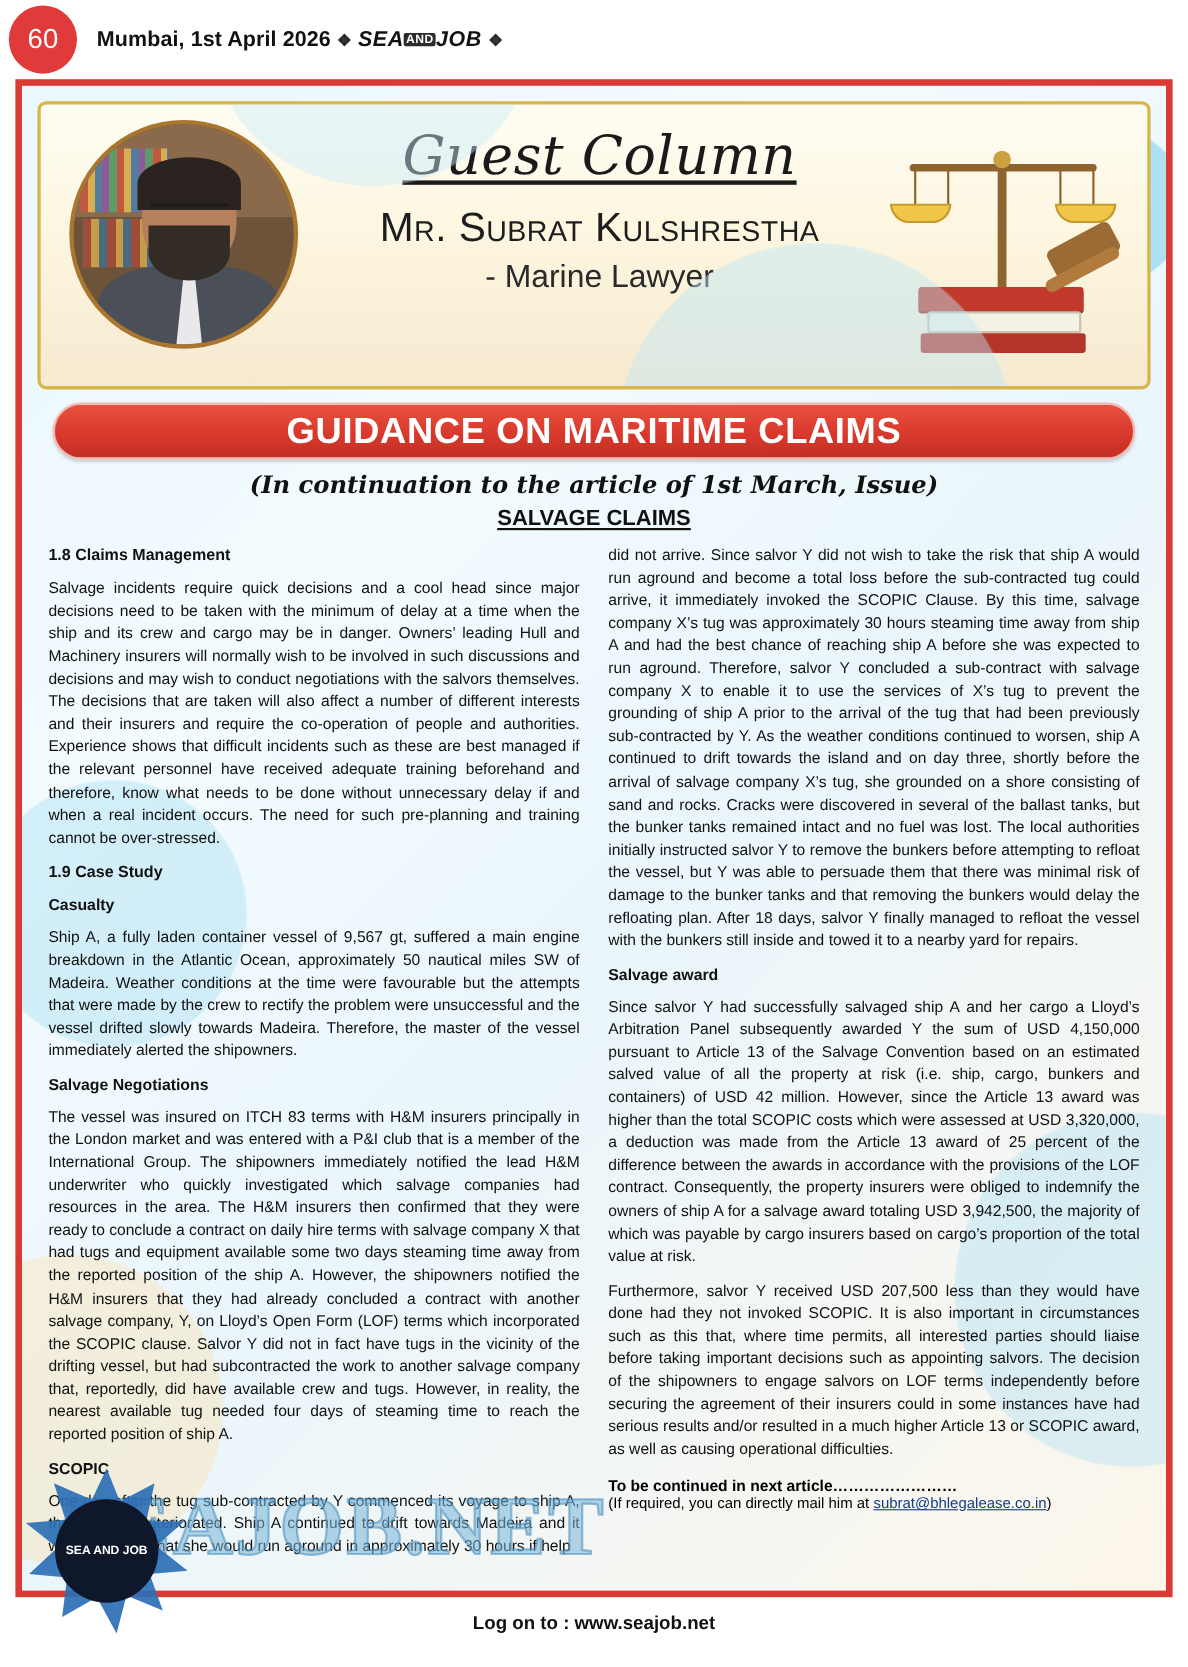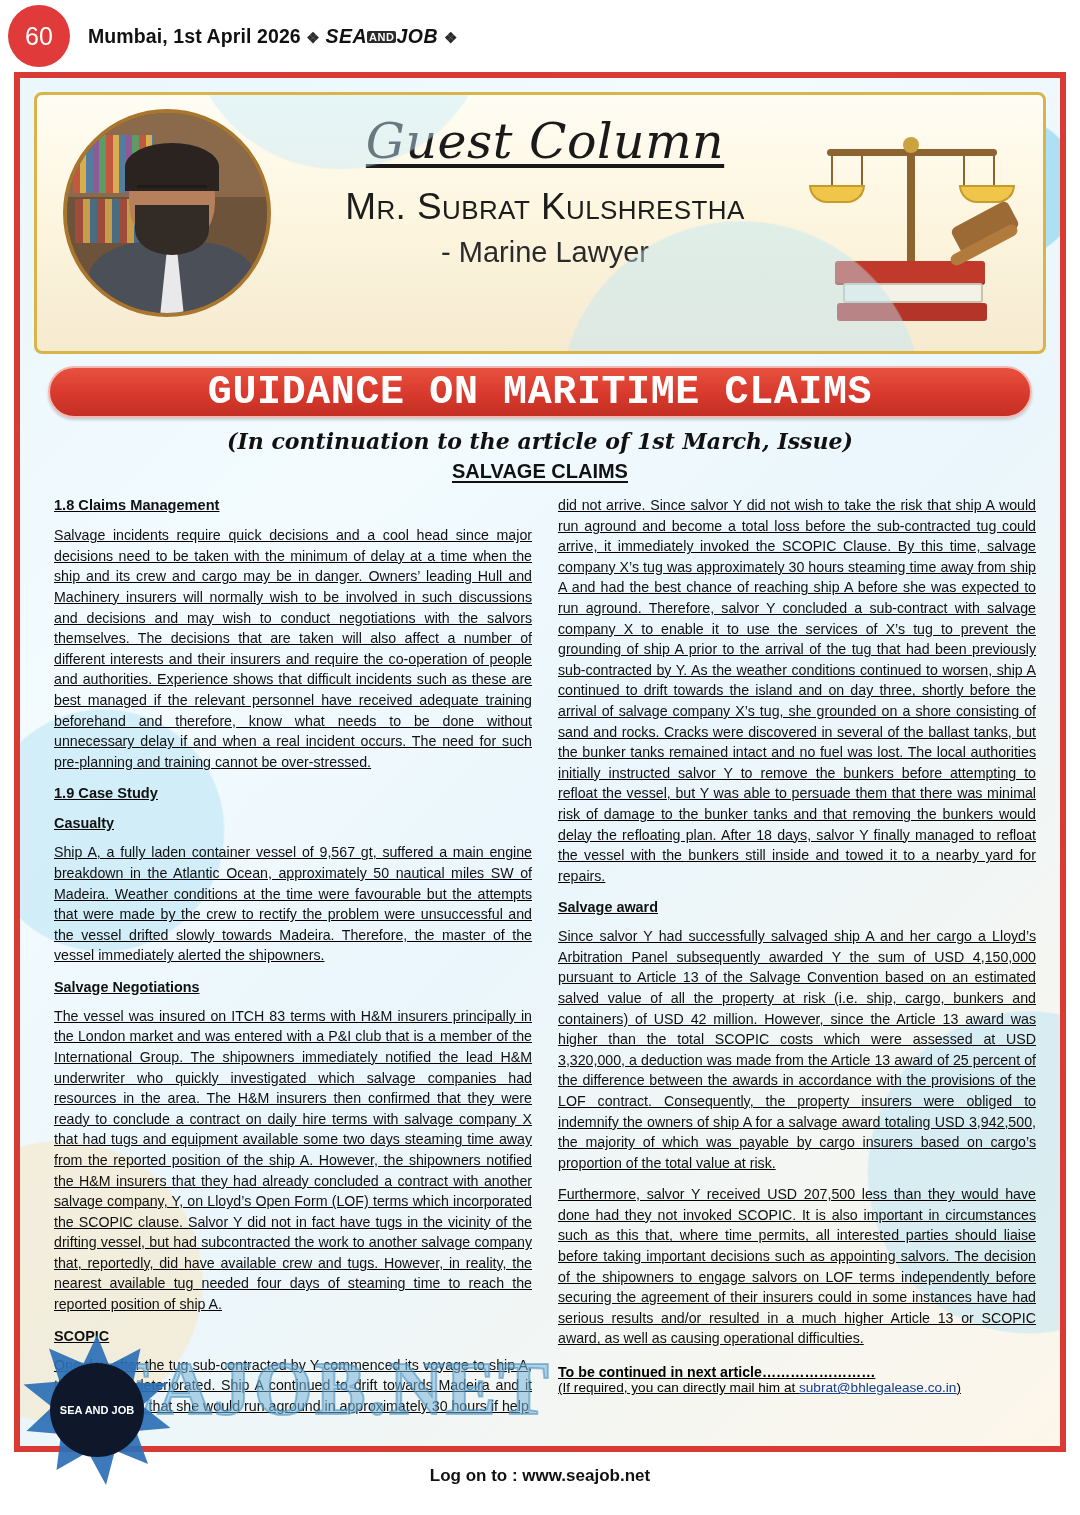--- a/index.html
+++ b/index.html
@@ -204,24 +204,23 @@
     height: 52px;
     border-radius: 26px;
     background: linear-gradient(180deg,#e8513f 0%, #d8392c 55%, #c32f24 100%);
     border: 2px solid #f2b9b2;
     display: flex; align-items: center; justify-content: center;
     box-shadow: 0 2px 3px rgba(0,0,0,.18);
   }
   .title-band h1 {
     margin: 3px;
     color: #fff;
-    font-size: 40px;
+    font-size: 33px;
     letter-spacing: .6px;
     font-weight: bold;
-    font-family: Liberation Mono, monospace;
   }
   .subtitle {
     margin-top: 10px;
     text-align: center;
     font-family: "DejaVu Serif", serif;
     font-style: italic;
     font-weight: bold;
     font-size: 22px;
     color: #111;
   }
@@ -232,22 +231,21 @@
     font-weight: bold;
     color: #111;
     text-decoration: underline;
     text-underline-offset: 3px;
   }
 
   
   .columns {
     display: flex;
     gap: 26px;
-    padding: 12px 24px 0 34px;
-    text-decoration: underline;
+    padding: 12px 24px 0 24px;
   }
   .col { width: 490px; }
   .col p, .col h3, .col h4 {
     margin: 0 0 11px 0;
     font-size: 14.2px;
     line-height: 1.45;
     color: #111;
     text-align: justify;
   }
   .col h3 { font-weight: bold; font-size: 14.6px; margin-bottom: 9px; }

